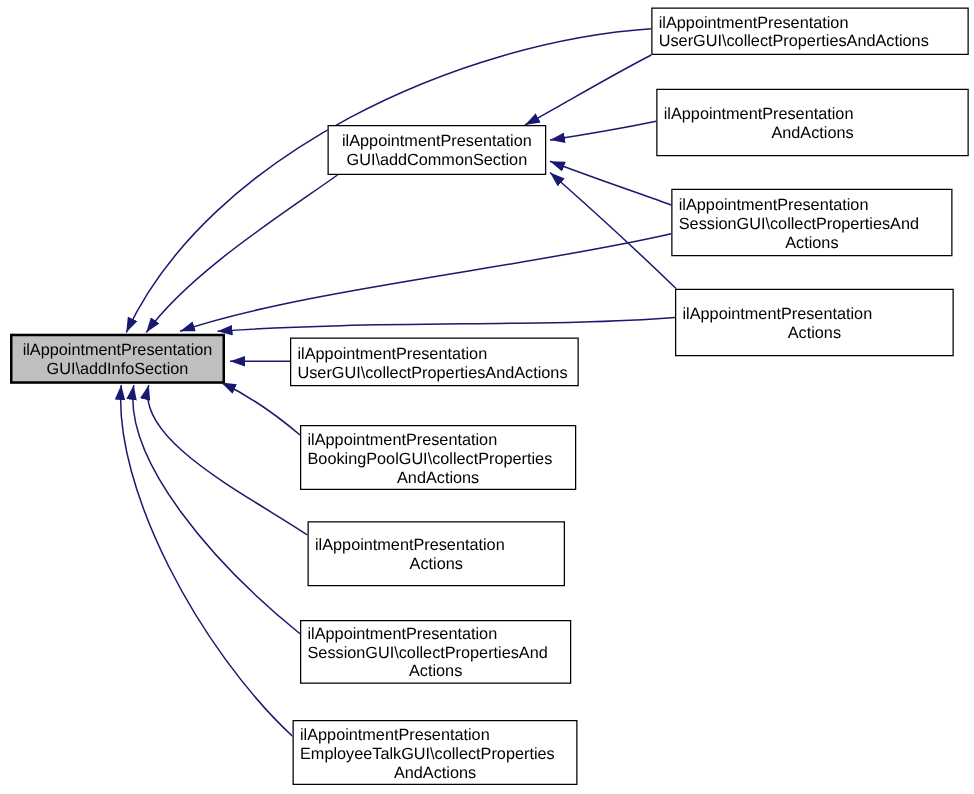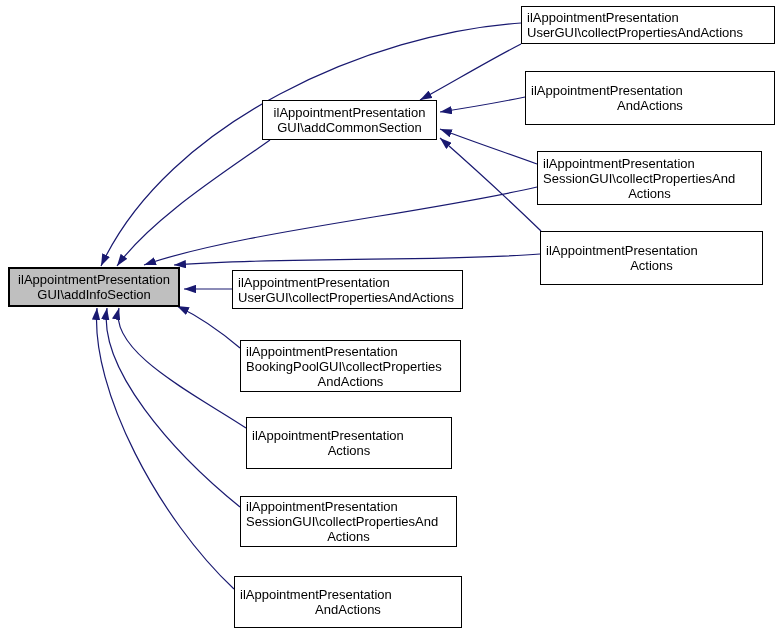--- a/index.html
+++ b/index.html
@@ -109,16 +109,17 @@
   </div>
 
   <div class="node" style="left: 240px; top: 496px; width: 217px; height: 51px; border-color: rgb(0, 0, 0);">
     <div class="ln">ilAppointmentPresentation</div>
     <div class="ln">SessionGUI\collectPropertiesAnd</div>
     <div class="ln c">Actions</div>
   </div>
 
   <div class="node" style="left: 234px; top: 576px; width: 228px; height: 52px; border-color: rgb(0, 0, 0);">
     <div class="ln">ilAppointmentPresentation</div>
+    <div class="ln">EmployeeTalkGUI\collectProperties</div>
     <div class="ln c">AndActions</div>
   </div>
 
 </div>
 
 </body></html>

